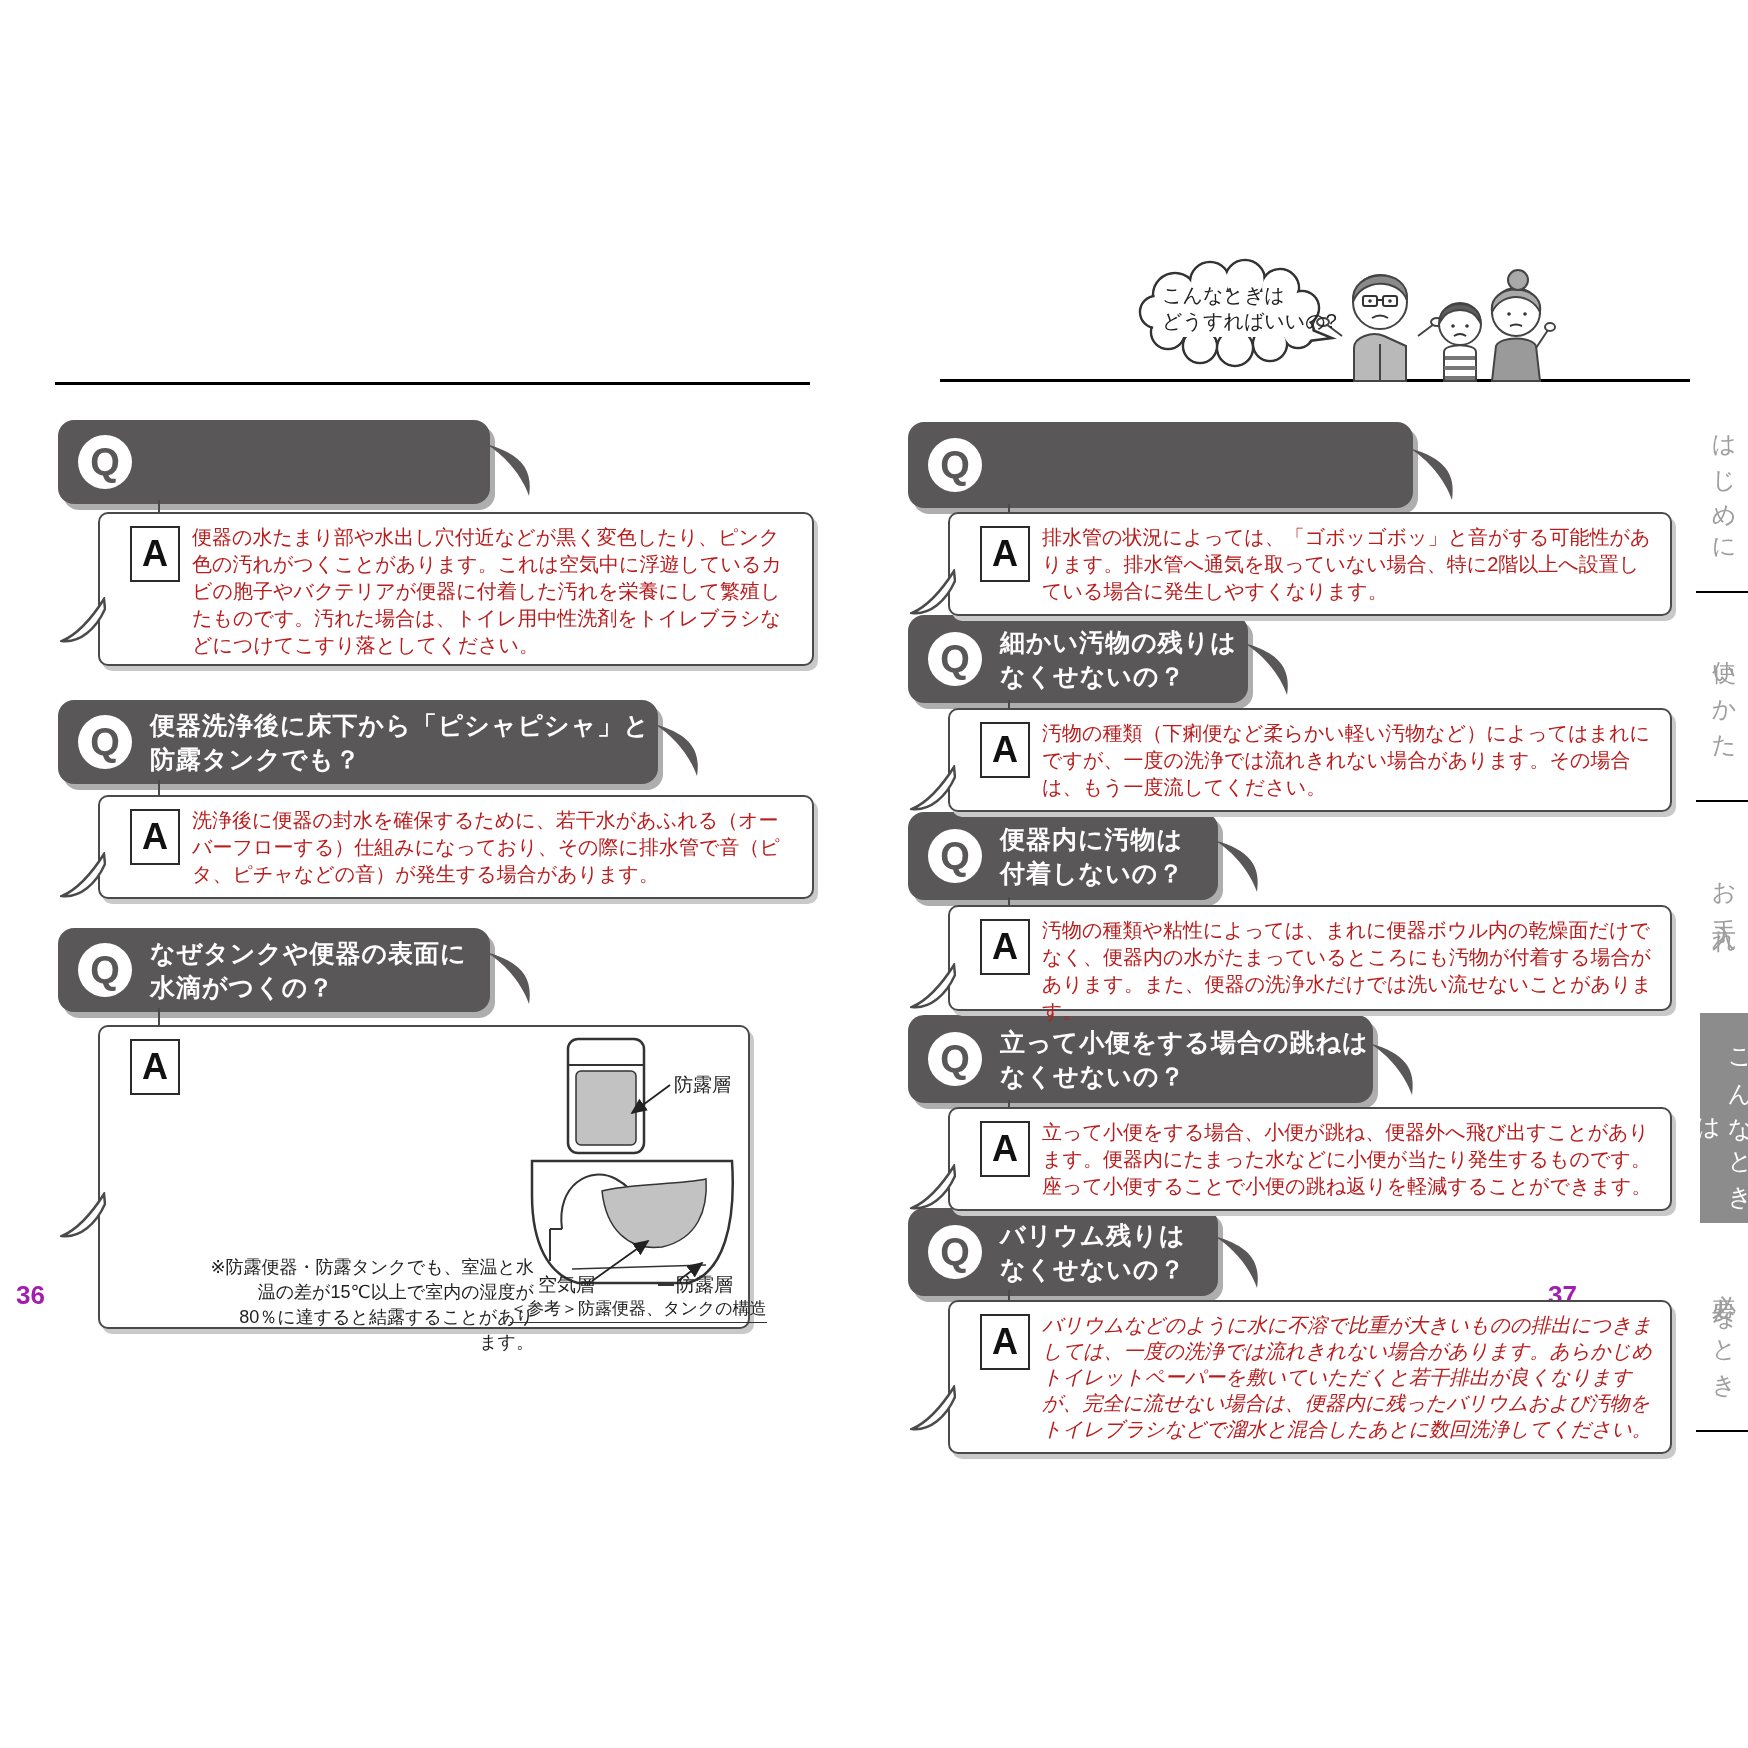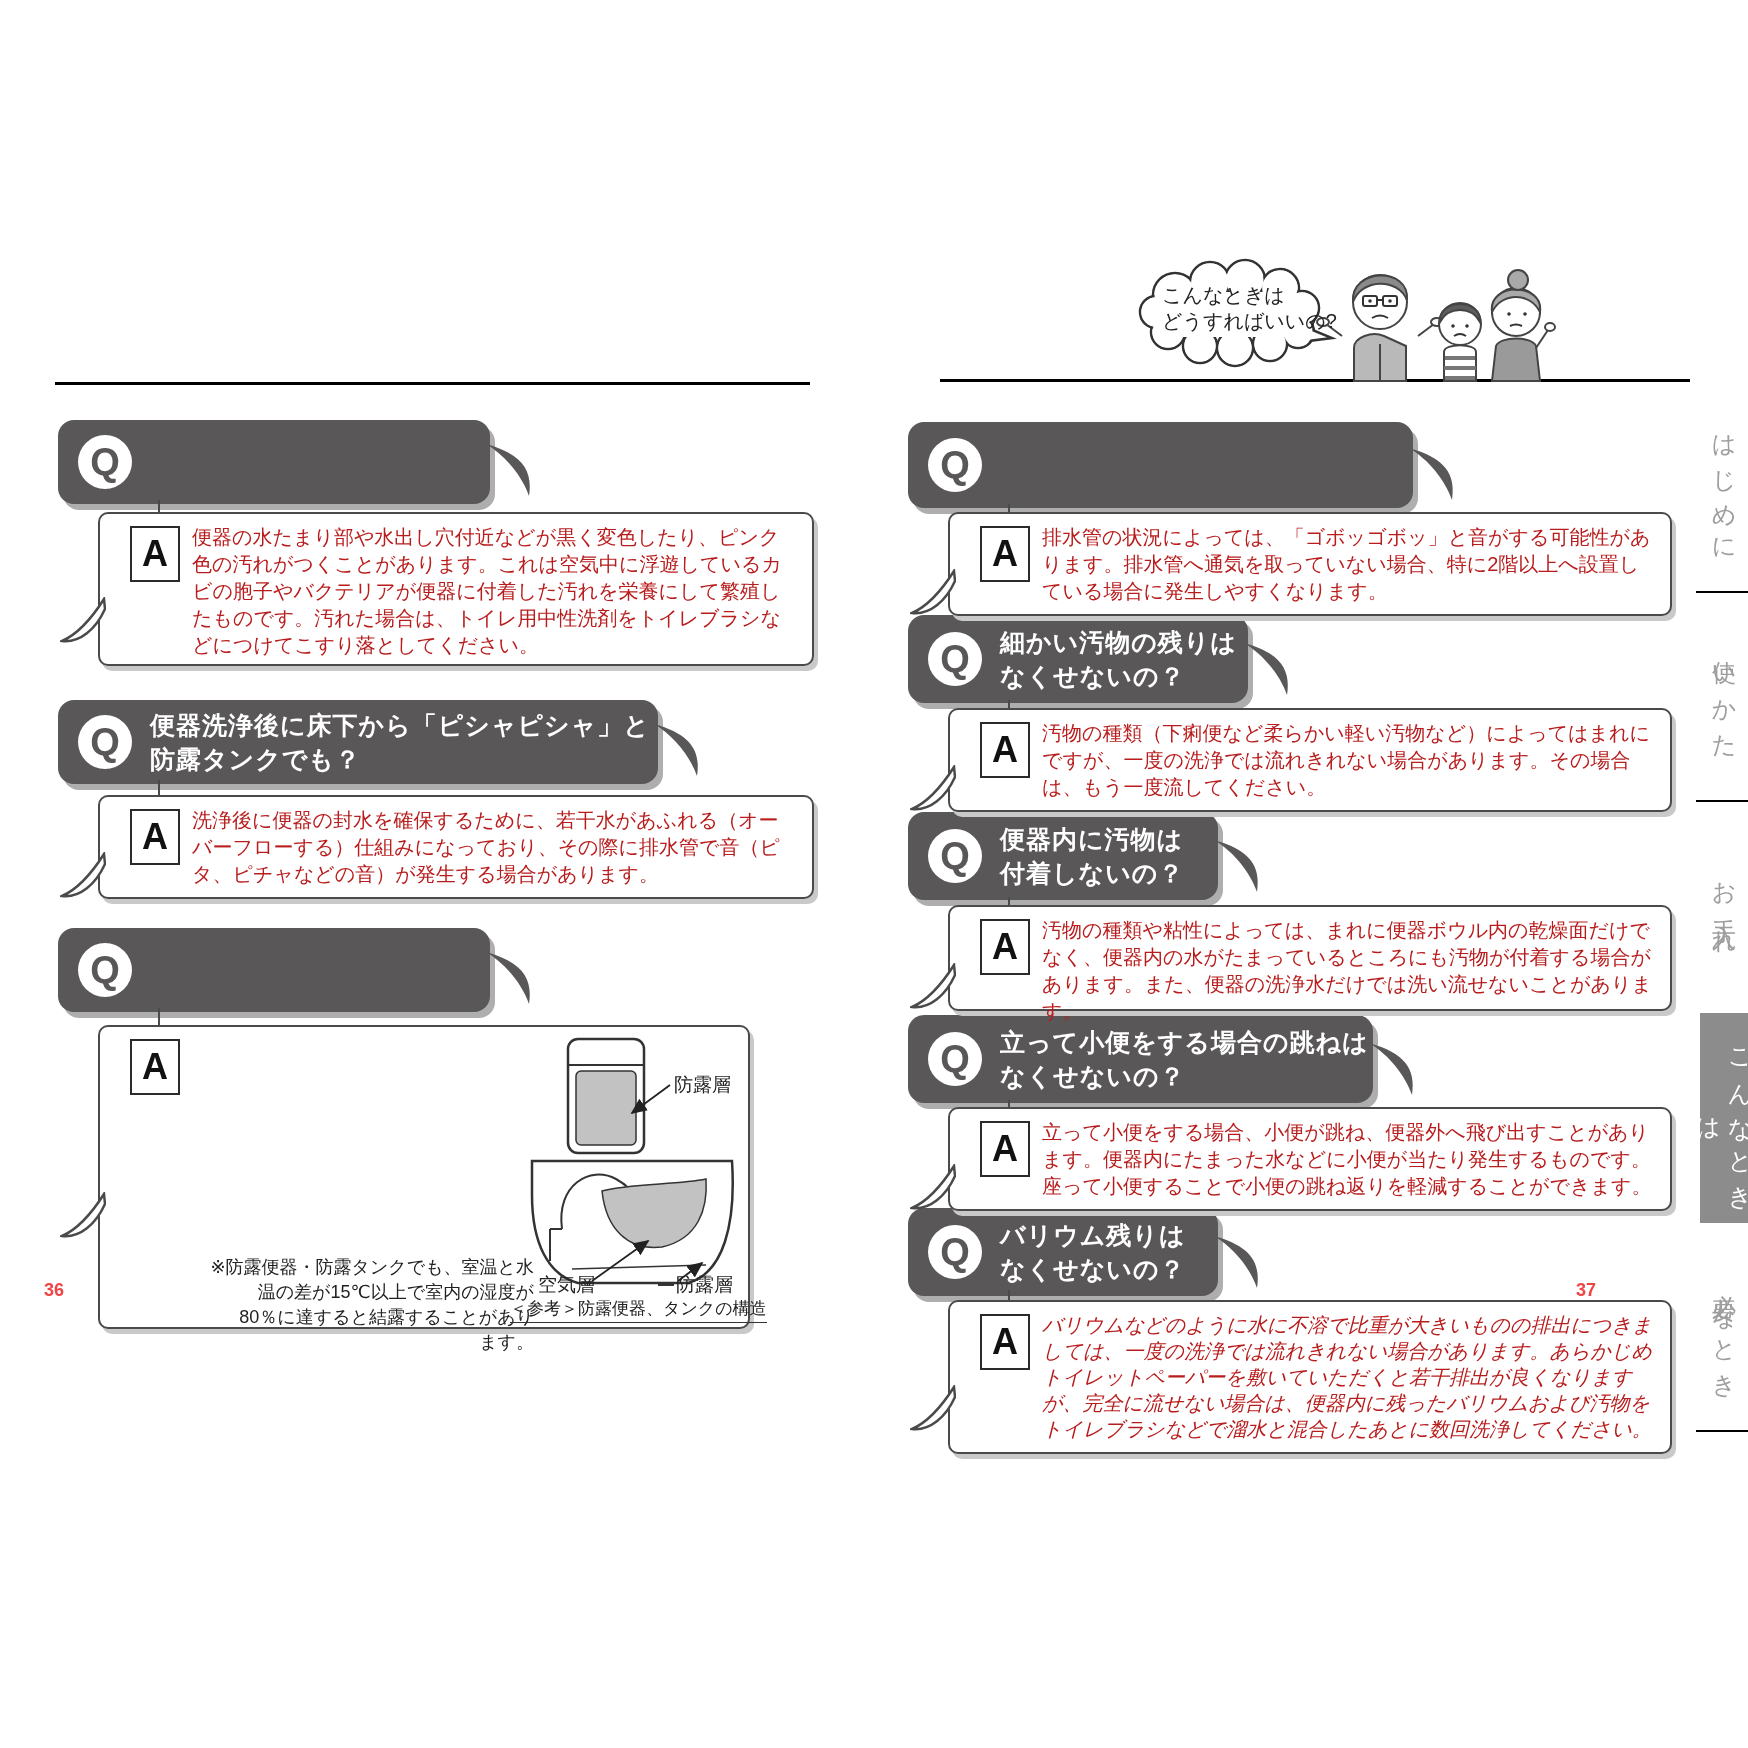--- a/index.html
+++ b/index.html
@@ -27,21 +27,21 @@
          color:#b91c1c;text-align:left;}
   .atail{position:absolute;left:-40px;top:55%;width:46px;height:52px;}
   .leader{position:absolute;width:2px;background:#4a4a4a;z-index:5;}
   
   .sidetab{position:absolute;writing-mode:vertical-rl;text-orientation:upright;
            font-size:24px;letter-spacing:7px;color:#9e9e9e;width:44px;text-align:center;
            left:1702px;display:flex;align-items:center;justify-content:center;}
   .sidetab.active{color:#ffffff;}
   .tabbg{position:absolute;left:1700px;width:48px;background:#8c8c8c;z-index:1;}
   .sidediv{position:absolute;left:1696px;width:52px;height:2px;background:#000;}
-  .pagenum{position:absolute;font-size:18px;font-weight:bold;color:#ef4444;margin-left:28px;}
+  .pagenum{position:absolute;font-size:26px;font-weight:bold;color:#a21caf;}
   
   .cloudtext{position:absolute;font-size:20px;line-height:26px;color:#222;white-space:pre-line;z-index:9;}
   
   .figcaption{position:absolute;font-size:17px;color:#222;border-bottom:1.5px solid #333;
               padding-bottom:2px;white-space:nowrap;}
   .notetext{position:absolute;font-size:18px;line-height:25px;color:#222;
             padding-left:1em;text-indent:-1em;}
 </style>
 </head>
 <body>
@@ -168,20 +168,22 @@
     <svg class="atail" viewBox="0 0 46 52">
         <path d="M44 2 C30 24 16 38 2 44 C20 46 36 32 45 12 Z" fill="#fff" stroke="#4a4a4a" stroke-width="2.5"></path>
       </svg>
   </div>
 
   <div class="leader" style="left:158px;top:1008px;height:315px;"></div>
   <div class="qbubble" style="left:58px;top:928px;width:432px;height:84px;">
     <div class="qcircle">
         <span>Q</span>
       </div>
+    <div class="qtext">なぜタンクや便器の表面に
+水滴がつくの？</div>
     <svg class="qtail" viewBox="0 0 50 56">
         <path d="M2 2 C22 14 38 34 45 54 C49 28 38 12 2 2 Z" fill="#595757"></path>
       </svg>
   </div>
   <div class="abox" style="left:98px;top:1025px;width:648px;height:300px;">
     <div class="aletter">
         <span>A</span>
       </div>
     <div class="notetext" style="left:106px;top:228px;width:310px;text-align:right;">※防露便器・防露タンクでも、室温と水温の差が15℃以上で室内の湿度が80％に達すると結露することがあります。</div>
     <svg class="atail" viewBox="0 0 46 52">

